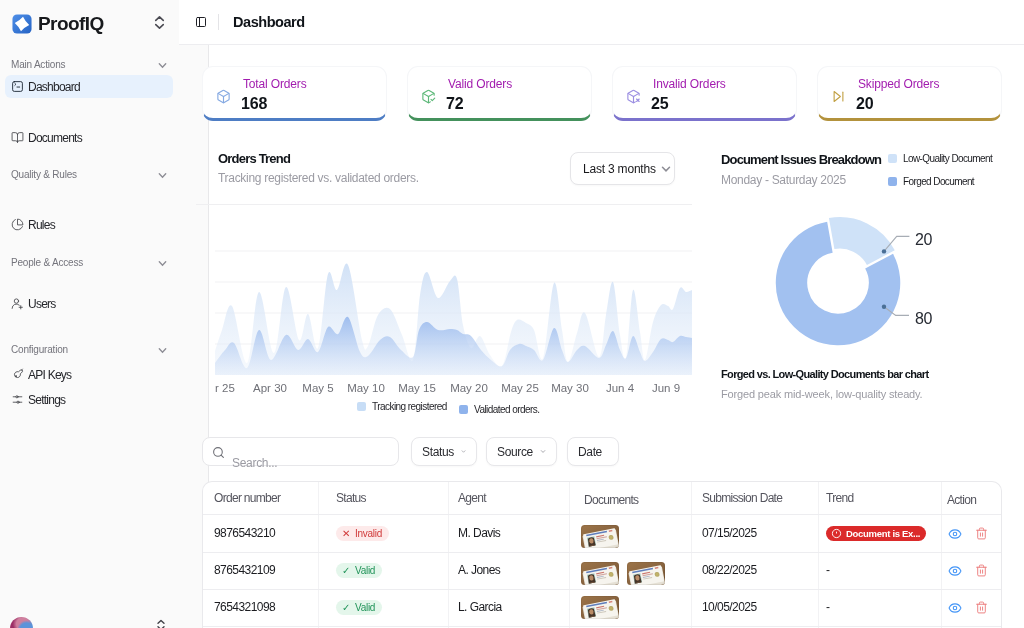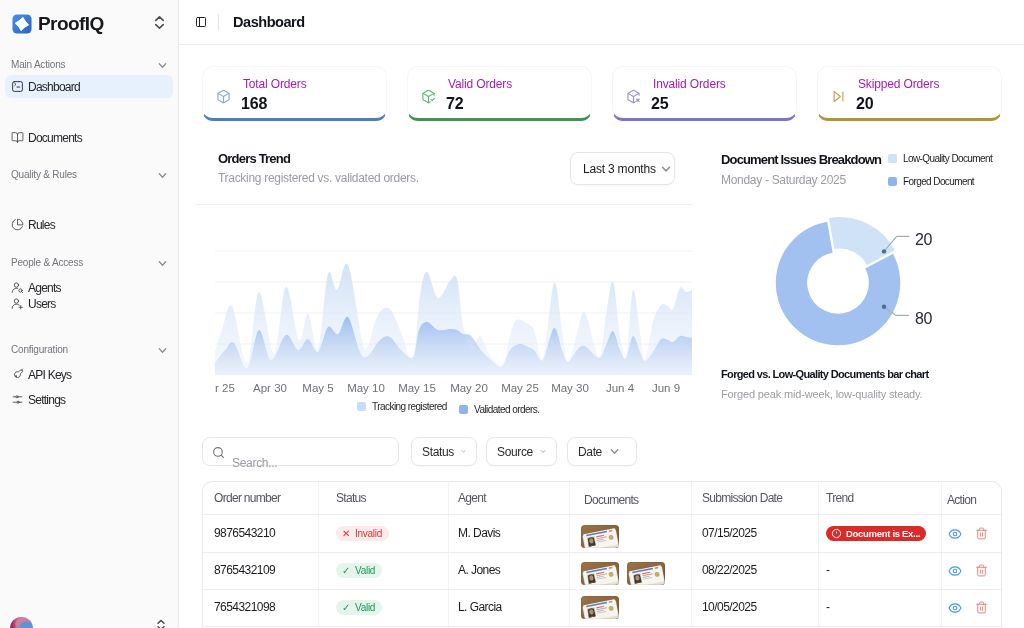--- a/index.html
+++ b/index.html
@@ -1,20 +1,20 @@
 <!DOCTYPE html>
 <html><head>
 <meta charset="utf-8">
 <style>
 * { margin:0; padding:0; box-sizing:border-box; }
 html,body { width:1024px; height:628px; overflow:hidden; background:#fff;
   font-family:"Liberation Sans", sans-serif; -webkit-font-smoothing:antialiased; }
 .abs { position:absolute; }
 
-.sidebar { position:absolute; left:0; top:0; width:179px; height:628px;
+.sidebar { position:absolute; left:0; top:0; width:209px; height:628px;
   background:#fafafa; border-right:1px solid #e8e8ea; }
 .logo-row { position:absolute; left:12px; top:13px; display:flex; align-items:center; }
 .logo-name { font-size:19px; font-weight:bold; color:#17191c; letter-spacing:-0.55px; margin-left:6px; }
 .updown { position:absolute; left:153px; top:15px; }
 .sec { position:absolute; left:11px; font-size:10px; color:#74747c; font-weight:400; letter-spacing:-0.2px; }
 .sec-chev { position:absolute; left:157px; }
 .item { position:absolute; left:5px; width:168px; height:23px; border-radius:6px;
   display:flex; align-items:center; font-size:12px; letter-spacing:-0.75px; color:#25262b; }
 .item svg { margin-left:6px; margin-right:4px; flex:none; }
 .item.active { background:#e7f1fd; }
@@ -110,26 +110,20 @@
     </svg>
   <div class="item" style="top:213px;"><svg width="13" height="13" viewBox="0 0 24 24" fill="none" stroke="#3c3d42" stroke-width="1.5" stroke-linecap="round" stroke-linejoin="round">
         <path d="M21.21 15.89A10 10 0 1 1 8 2.83"></path>
         <path d="M22 12A10 10 0 0 0 12 2v10z"></path>
       </svg> Rules</div>
 
   <div class="sec" style="top:257px;">People &amp; Access</div>
   <svg class="sec-chev" width="11" height="11" viewBox="0 0 12 12" style="top:258px;" fill="none" stroke="#8d8d95" stroke-width="1.5" stroke-linecap="round">
       <path d="M2.5 4.2 6 7.8 9.5 4.2"></path>
     </svg>
-  <div class="item" style="top:276px;"><svg width="13" height="13" viewBox="0 0 24 24" fill="none" stroke="#3c3d42" stroke-width="1.5" stroke-linecap="round" stroke-linejoin="round">
-        <circle cx="10" cy="7.5" r="4"></circle>
-        <path d="M2 21a8 8 0 0 1 10.4-7.6"></path>
-        <circle cx="17.5" cy="17.5" r="3"></circle>
-        <path d="m21.5 21.5-1.9-1.9"></path>
-      </svg> Agents</div>
   <div class="item" style="top:292px;"><svg width="13" height="13" viewBox="0 0 24 24" fill="none" stroke="#3c3d42" stroke-width="1.5" stroke-linecap="round" stroke-linejoin="round">
         <circle cx="10" cy="7.5" r="4"></circle>
         <path d="M2 21a8 8 0 0 1 13.3-6"></path>
         <path d="M18 16v6"></path>
         <path d="M21 19h-6"></path>
       </svg> Users</div>
 
   <div class="sec" style="top:344px;">Configuration</div>
   <svg class="sec-chev" width="11" height="11" viewBox="0 0 12 12" style="top:345px;" fill="none" stroke="#8d8d95" stroke-width="1.5" stroke-linecap="round">
       <path d="M2.5 4.2 6 7.8 9.5 4.2"></path>
@@ -274,21 +268,21 @@
       <path d="m21 21-4.3-4.3"></path>
     </svg>
   <span class="ph">Search...</span>
 </div>
 <div class="fbtn" style="left:411px; width:66px;">Status<svg width="11" height="11" viewBox="0 0 12 12" fill="none" stroke="#8d8d95" stroke-width="1.5" stroke-linecap="round">
       <path d="M2.5 4.2 6 7.8 9.5 4.2"></path>
     </svg></div>
 <div class="fbtn" style="left:486px; width:71px;">Source<svg width="11" height="11" viewBox="0 0 12 12" fill="none" stroke="#8d8d95" stroke-width="1.5" stroke-linecap="round">
       <path d="M2.5 4.2 6 7.8 9.5 4.2"></path>
     </svg></div>
-<div class="fbtn" style="left:567px; width:70px;">Date<svg width="11" height="11" viewBox="0 0 12 12" fill="none" stroke="#8d8d95" stroke-width="1.5" stroke-linecap="round">
+<div class="fbtn" style="left:567px; width:52px;">Date<svg width="11" height="11" viewBox="0 0 12 12" fill="none" stroke="#8d8d95" stroke-width="1.5" stroke-linecap="round">
       <path d="M2.5 4.2 6 7.8 9.5 4.2"></path>
     </svg></div>
 
 <div class="tbl">
   <div class="vline" style="left:115px;"></div>
   <div class="vline" style="left:245px;"></div>
   <div class="vline" style="left:366px;"></div>
   <div class="vline" style="left:488px;"></div>
   <div class="vline" style="left:615px;"></div>
   <div class="vline" style="left:738px;"></div>

